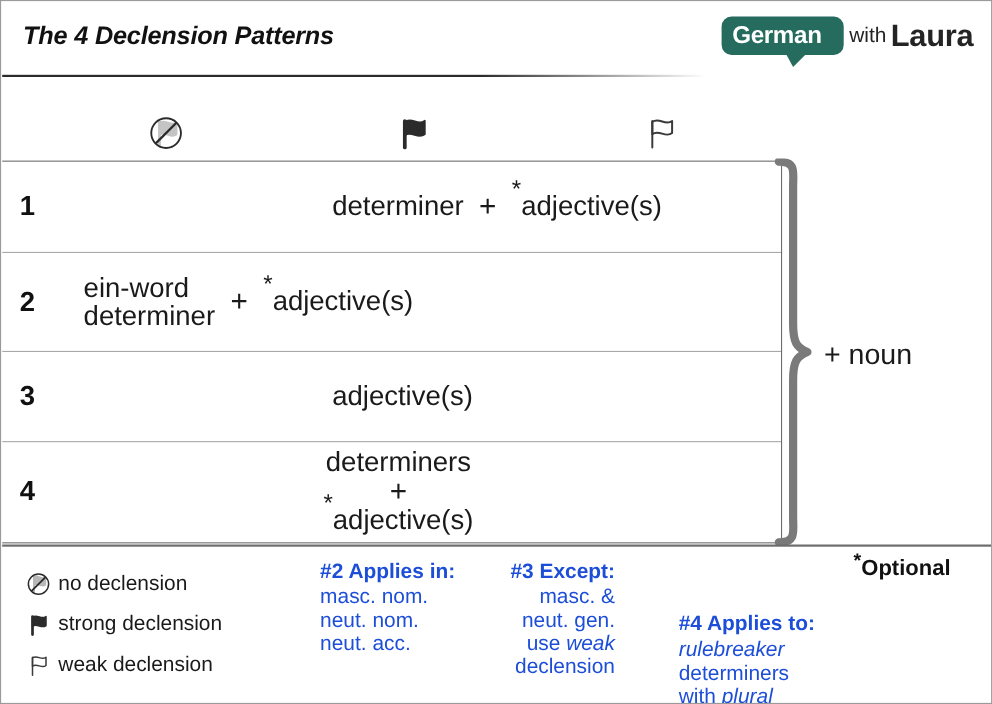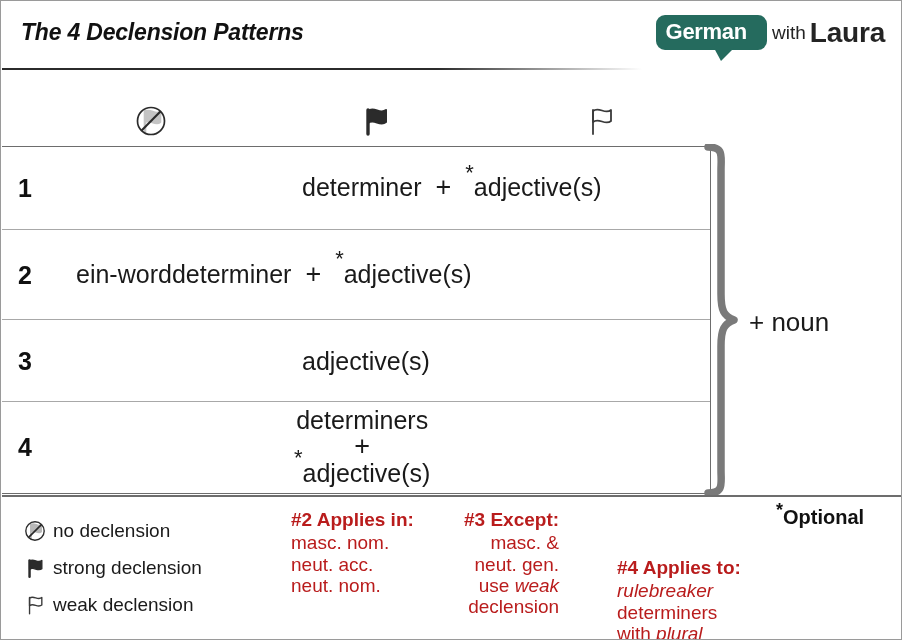--- a/index.html
+++ b/index.html
@@ -161,21 +161,21 @@
     line-height: 1.08;
     white-space: nowrap;
   }
   .pbody.p1 { left: 300px; }
   .pbody.p2 { left: 74px; }
   .pbody.p3 { left: 300px; }
   .pbody.p4 { left: 292px; flex-direction: column; align-items: center; }
 
   .stack {
     display: flex;
-    flex-direction: row;
+    flex-direction: column;
     align-items: flex-start;
     line-height: 1.05;
   }
   .plus {
     font-size: 27px;
     margin: 0 14px;
     color: #1a1a1a;
   }
   .plus-stack {
     font-size: 27px;
@@ -246,21 +246,21 @@
     font-size: 19px;
     color: #1a1a1a;
     white-space: nowrap;
   }
 
   .note {
     position: absolute;
     top: 8px;
     font-size: 19px;
     line-height: 1.12;
-    color: #b91c1c;
+    color: #1d4ed8;
   }
   .note .nh {
     font-weight: bold;
     display: block;
     white-space: nowrap;
     margin-bottom: 2px;
     font-size: 19px;
   }
   .note .nl { display: block; white-space: nowrap; }
   .note i { font-style: italic; }
@@ -417,22 +417,22 @@
           </svg>
         </span>
         <span class="legend-text">weak declension</span>
       </div>
 
     </div>
 
     <div class="note n2">
       <span class="nh">#2 Applies in:</span>
       <span class="nl">masc. nom.</span>
+      <span class="nl">neut. nom.</span>
       <span class="nl">neut. acc.</span>
-      <span class="nl">neut. nom.</span>
     </div>
 
     <div class="note n3">
       <span class="nh">#3 Except:</span>
       <span class="nl">masc. &amp;</span>
       <span class="nl">neut. gen.</span>
       <span class="nl">use <i>weak</i></span>
       <span class="nl">declension</span>
     </div>
 

